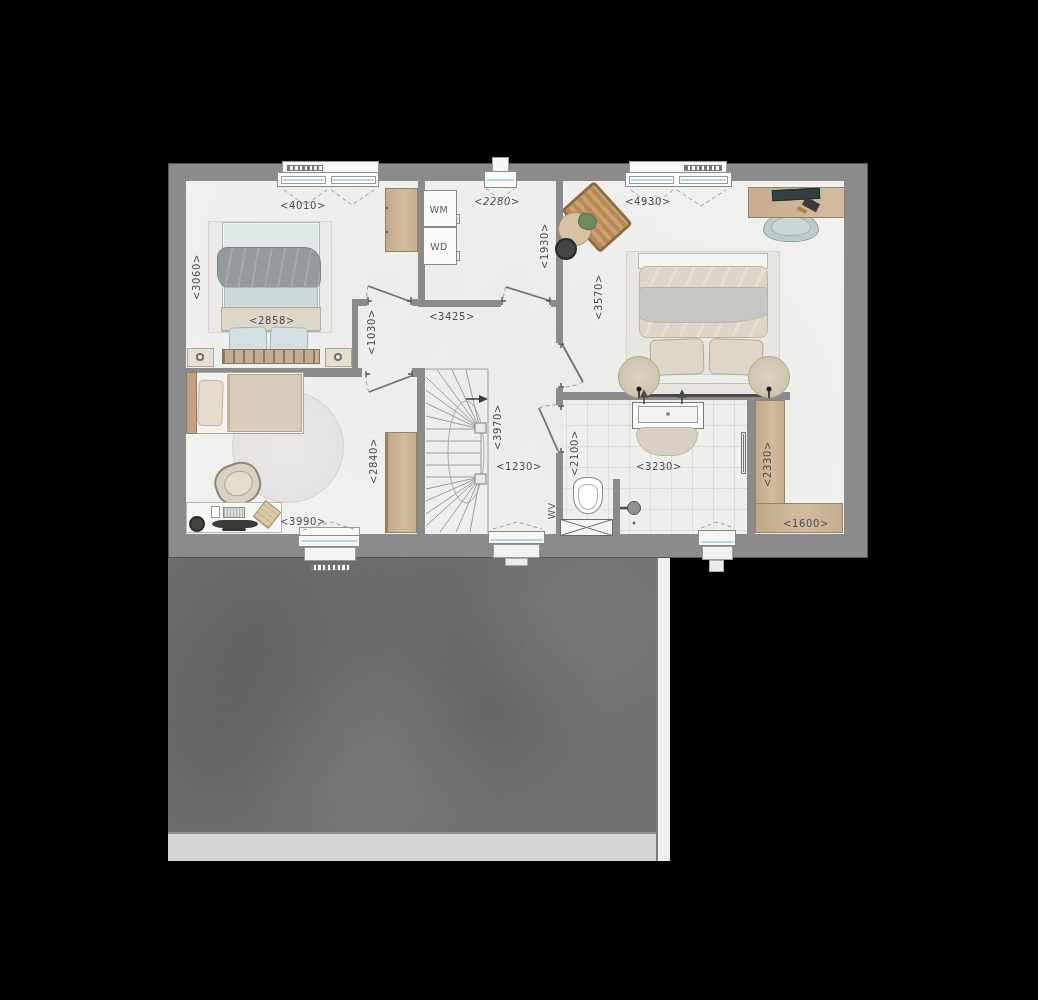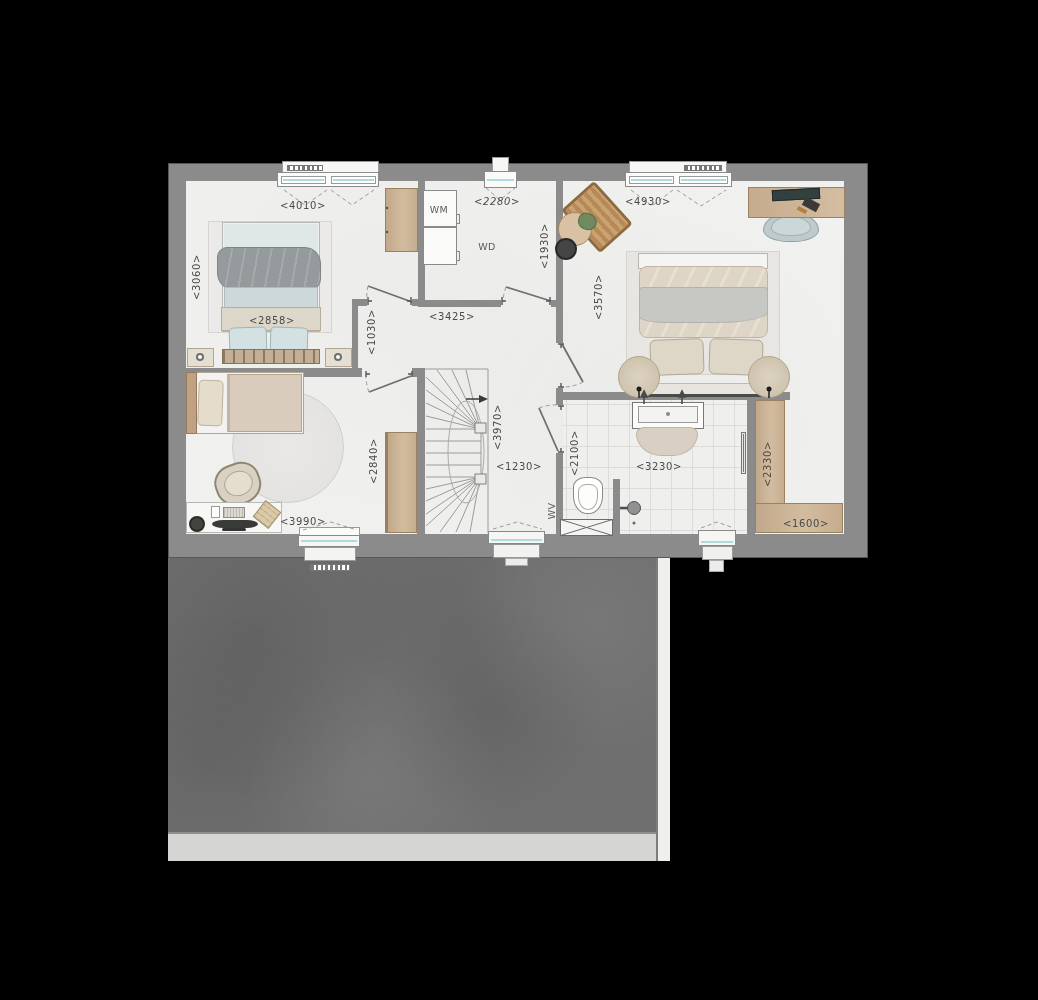--- a/index.html
+++ b/index.html
@@ -253,17 +253,17 @@
       <span class="lbl v" style="left: 371px; top: 332px;">&lt;1030&gt;</span>
       <span class="lbl v" style="left: 373px; top: 461px;">&lt;2840&gt;</span>
       <span class="lbl v" style="left: 497px; top: 427px;">&lt;3970&gt;</span>
       <span class="lbl" style="left: 519px; top: 466px;">&lt;1230&gt;</span>
       <span class="lbl v" style="left: 574px; top: 453px;">&lt;2100&gt;</span>
       <span class="lbl" style="left: 659px; top: 466px;">&lt;3230&gt;</span>
       <span class="lbl v" style="left: 767px; top: 464px;">&lt;2330&gt;</span>
       <span class="lbl" style="left: 806px; top: 523px;">&lt;1600&gt;</span>
       <span class="lbl" style="left: 303px; top: 521px;">&lt;3990&gt;</span>
       <span class="lbl small" style="left: 439px; top: 209px;">WM</span>
-      <span class="lbl small" style="left: 439px; top: 246px; margin-left: 48px;">WD</span>
+      <span class="lbl small" style="left: 439px; top: 246px;">WD</span>
       <span class="lbl v small" style="left: 551px; top: 511px;">WV</span>
     </div>
 
 </div>
 
 </body></html>

